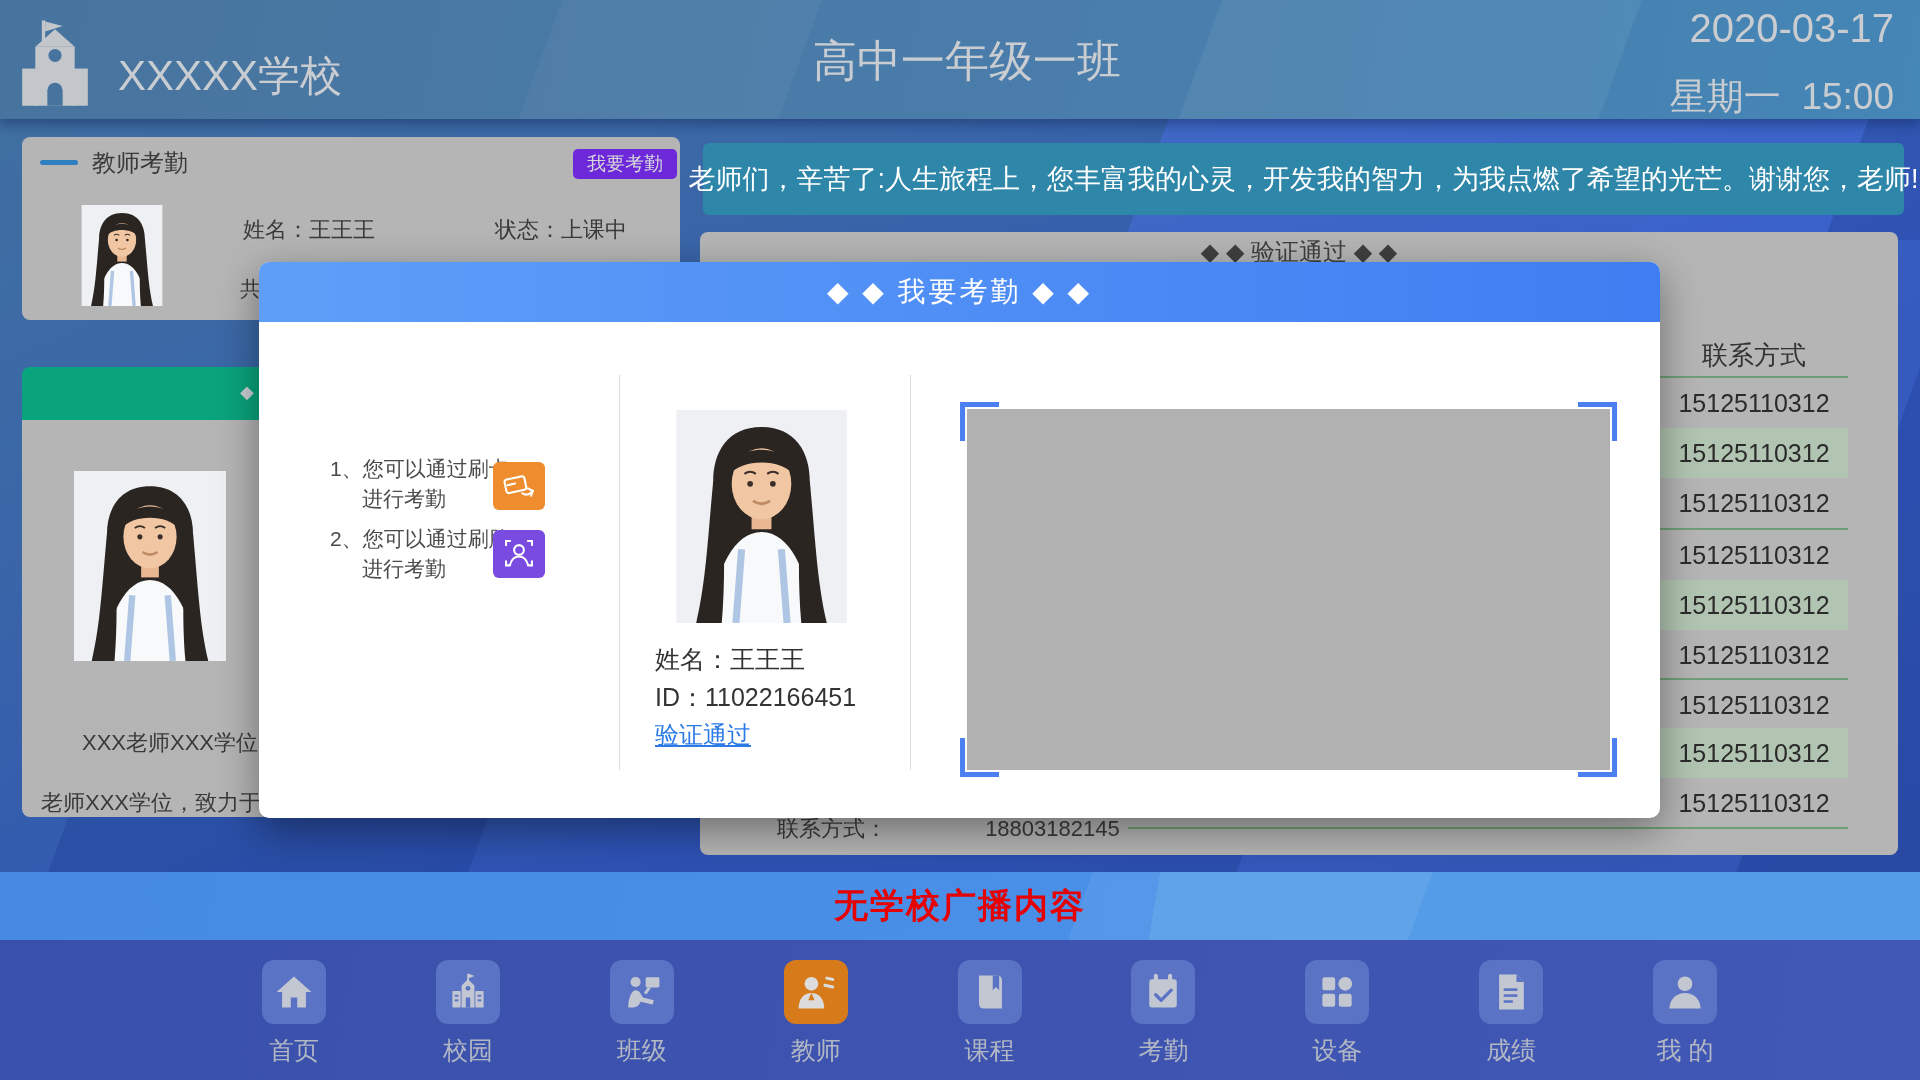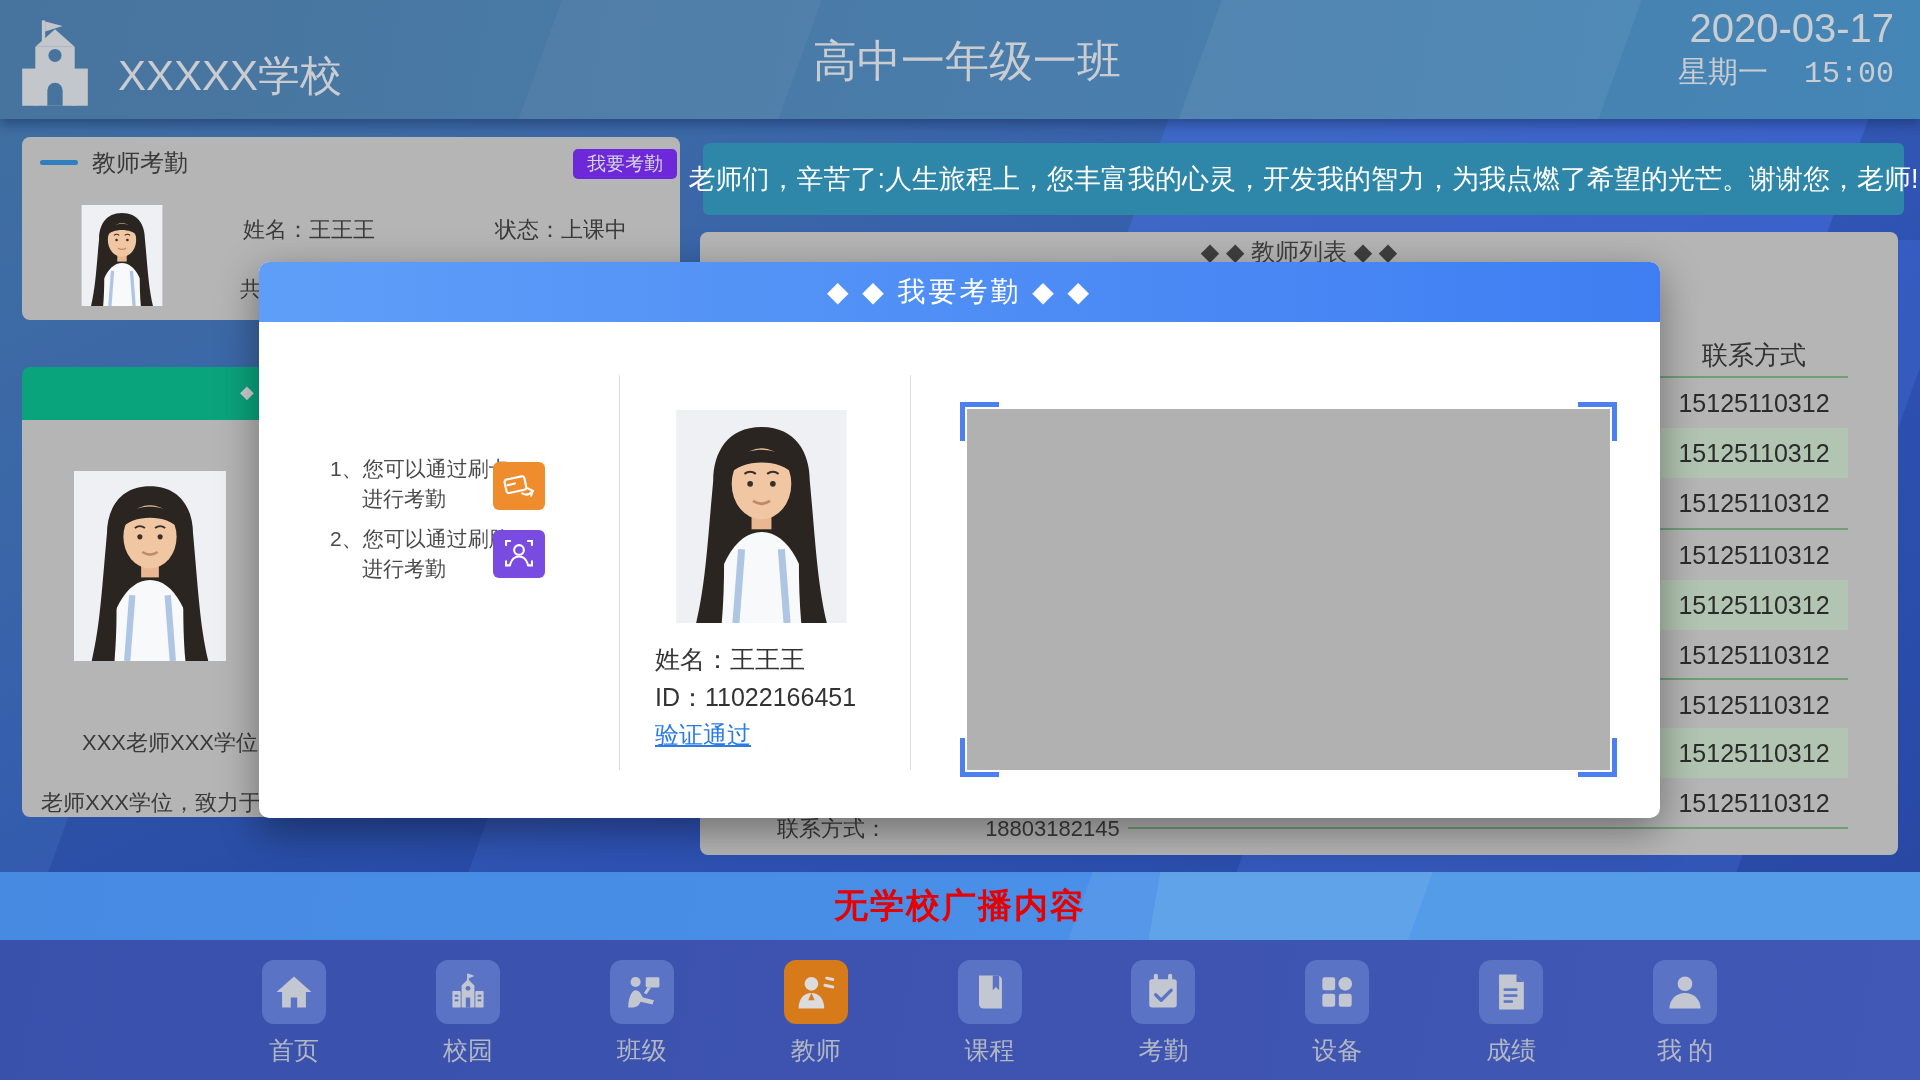--- a/index.html
+++ b/index.html
@@ -23,21 +23,21 @@
   .gline{position:absolute;height:2px;background:#6f9f77;}
   
   #nav{position:absolute;left:0;top:940px;width:1920px;height:140px;
     background:linear-gradient(100deg,#3a51ac 0%,#3e54b0 60%,#4158b6 100%);
     display:flex;justify-content:space-between;align-items:flex-start;
     padding:20px 190px 0 249px;box-sizing:border-box;}
   .nav-item{width:90px;display:flex;flex-direction:column;align-items:center;cursor:pointer;}
   .tile{width:64px;height:64px;border-radius:12px;background:#5a73c4;
     display:flex;align-items:center;justify-content:center;}
   .nav-item.active .tile{background:#d67a1a;}
-  .nav-label{margin-top:10px;font-size:25px;color:#b2b7c4;font-family:Liberation Serif, serif;}
+  .nav-label{margin-top:10px;font-size:25px;color:#b2b7c4;}
   .glyph{fill:#c3c7d2;}
   .punch{fill:#5a73c4;}
   .punchs{stroke:#5a73c4;fill:none;stroke-width:3.5px;stroke-linecap:round;stroke-linejoin:round;}
   
   #modal{position:absolute;left:259px;top:262px;width:1401px;height:556px;background:#ffffff;
     border-radius:10px;box-shadow:0 12px 40px rgba(0,0,0,.4);z-index:50;}
   #modal-titlebar{position:absolute;left:0;top:0;width:100%;height:60px;border-radius:10px 10px 0 0;
     background:linear-gradient(90deg,#5f9ef8,#3f7ef2);color:#ffffff;font-size:28px;
     display:flex;align-items:center;justify-content:center;letter-spacing:3px;}
   .mtext{color:#4a4a4a;font-size:21px;line-height:24px;}
@@ -73,32 +73,32 @@
         <rect x="14" y="26" width="36" height="54"></rect>
         <rect x="2" y="46" width="14" height="34"></rect>
         <rect x="48" y="46" width="14" height="34"></rect>
       </g>
       <circle cx="32" cy="34" r="6" fill="#47749e"></circle>
       <path d="M25 80 v-14 a7 7 0 0 1 14 0 v14 z" fill="#47749e"></path>
     </svg>
     <div class="abs hdr-text" style="left:118px;top:48px;font-size:42px;">XXXXX学校</div>
     <div class="abs hdr-text" style="left:0;top:32px;width:1920px;text-align:center;font-size:44px;padding-left:7px;">高中一年级一班</div>
     <div class="abs hdr-text" style="right:26px;top:6px;font-size:40px;">2020-03-17</div>
-    <div class="abs hdr-text" style="right:26px;top:52px;font-size:30px;font-family:Liberation Mono, monospace;">
+    <div class="abs hdr-text" style="right:26px;top:72px;font-size:37px;">
       <span>星期一</span>&nbsp;&nbsp;<span>15:00</span>
     </div>
   </div>
 
   <div class="abs" style="left:703px;top:143px;width:1201px;height:72px;background:#2e86a8;border-radius:6px;
               display:flex;align-items:center;justify-content:center;">
     <span style="color:#ffffff;font-size:27px;white-space:nowrap;">老师们，辛苦了:人生旅程上，您丰富我的心灵，开发我的智力，为我点燃了希望的光芒。谢谢您，老师!</span>
   </div>
 
   <div class="panel" style="left:700px;top:232px;width:1198px;height:623px;">
-    <div class="abs ptext" style="left:0;top:4px;width:100%;text-align:center;font-size:24px;color:#3f3f3f;">◆ ◆ 教师列表 ◆ ◆</div>
+    <div class="abs ptext" style="left:0;top:4px;width:100%;text-align:center;font-size:24px;color:#3f3f3f;">◆ ◆ 验证通过 ◆ ◆</div>
   </div>
   <div class="abs ptext" style="left:1660px;top:338px;width:188px;text-align:center;font-size:26px;color:#333;">联系方式</div>
   <div class="gline" style="left:1658px;top:376px;width:190px;"></div>
 
   <div class="trow" style="top:378px;">15125110312</div>
   <div class="trow trow-green" style="top:428px;">15125110312</div>
   <div class="trow" style="top:478px;">15125110312</div>
   <div class="gline" style="left:1658px;top:528px;width:190px;"></div>
   <div class="trow" style="top:530px;">15125110312</div>
   <div class="trow trow-green" style="top:580px;">15125110312</div>

